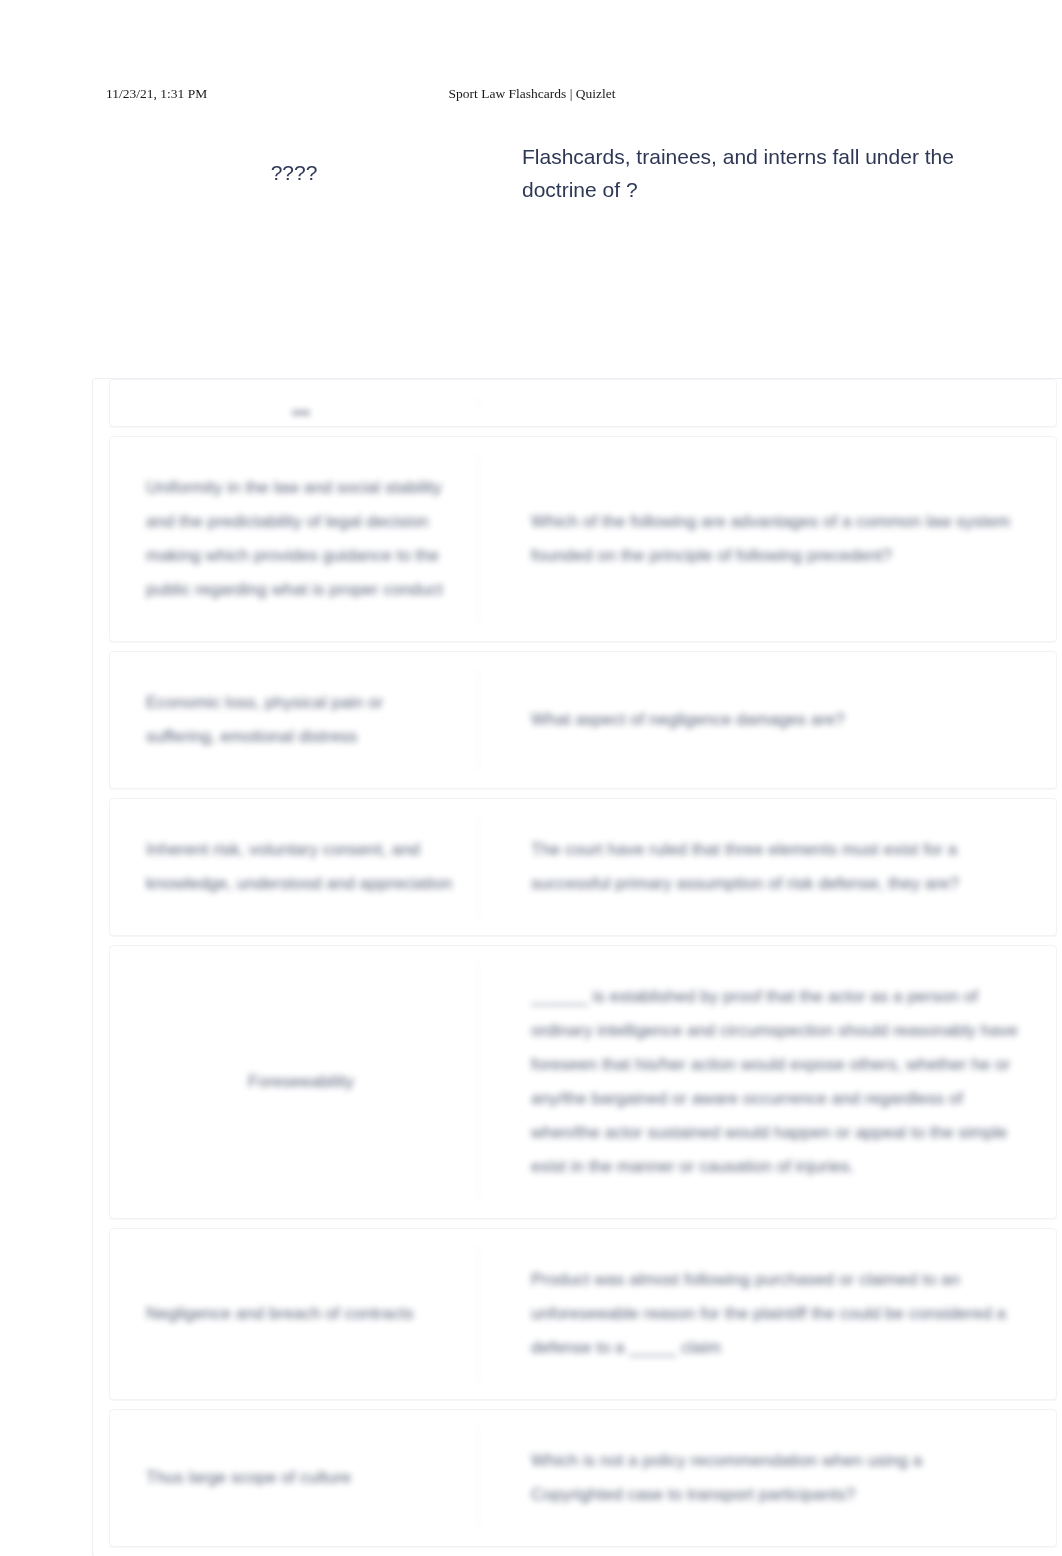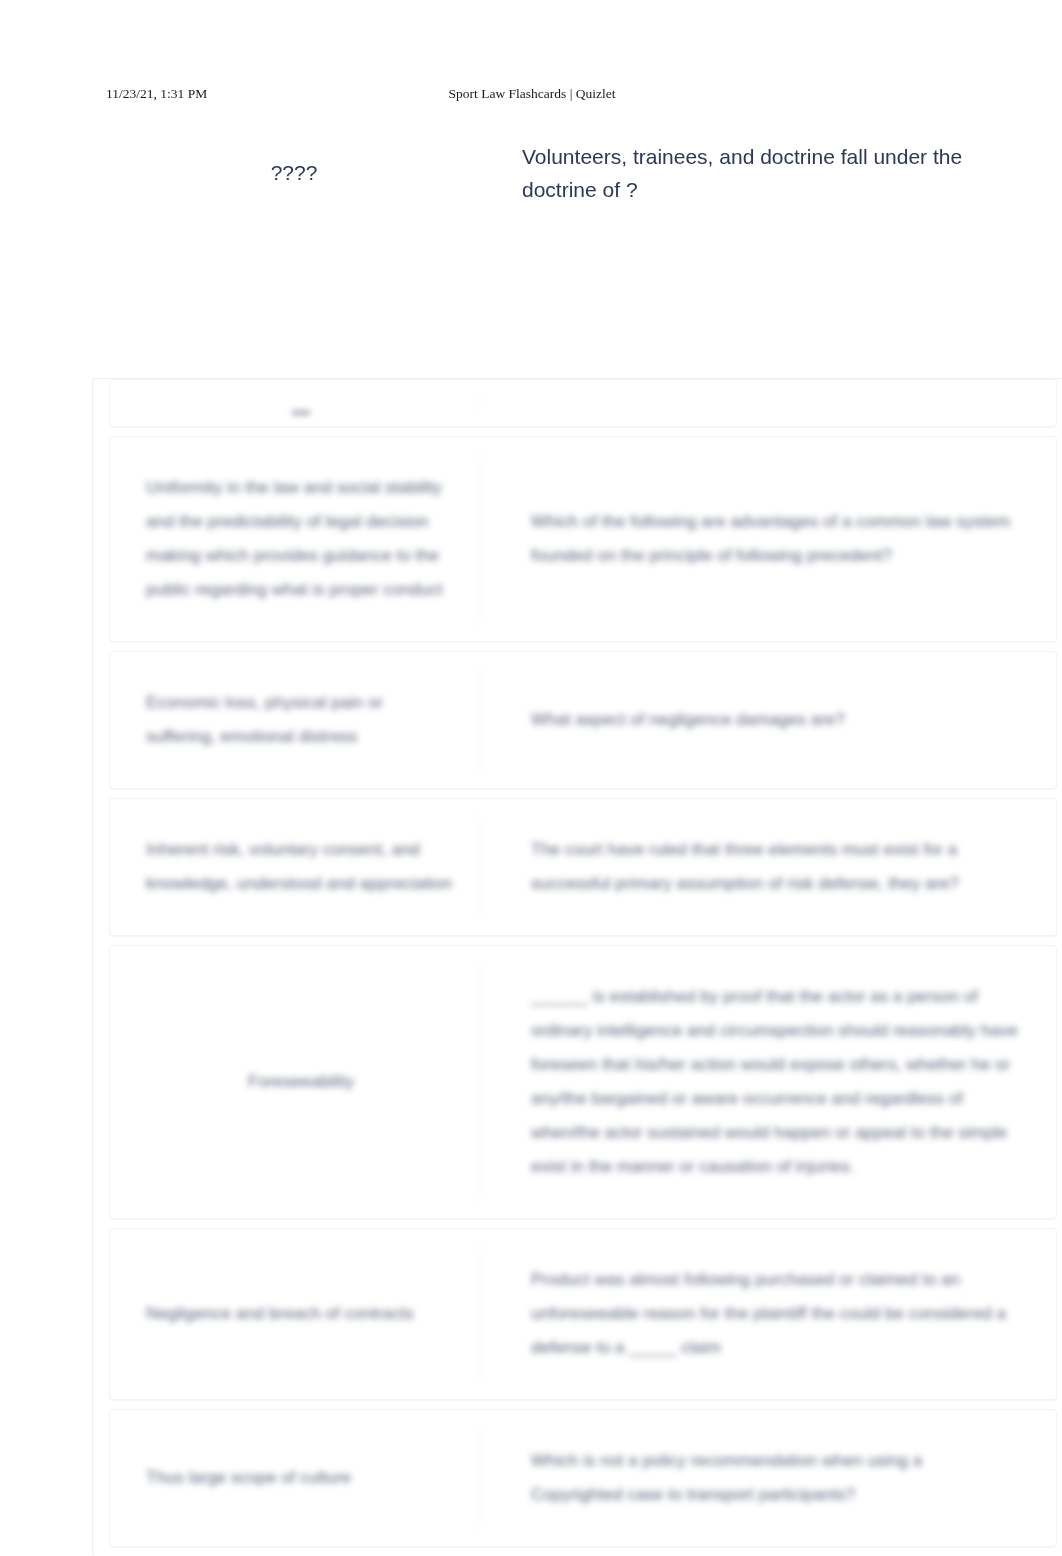--- a/index.html
+++ b/index.html
@@ -145,21 +145,21 @@
 </head>
 <body>
 
 <div class="print-header">
   <div class="ph-date">11/23/21, 1:31 PM</div>
   <div class="ph-title">Sport Law Flashcards | Quizlet</div>
 </div>
 
 <div class="top-card">
   <div class="tc-term">????</div>
-  <div class="tc-def">Volunteers, trainees, and doctrine fall under the doctrine of ?</div>
+  <div class="tc-def">Flashcards, trainees, and interns fall under the doctrine of ?</div>
 </div>
 
 <div class="cards-table">
 
   <div class="card-row first row-clipped-top">
     <div class="cell cell-term centered">•••</div>
     <div class="cell cell-def"></div>
   </div>
 
   <div class="card-row">

